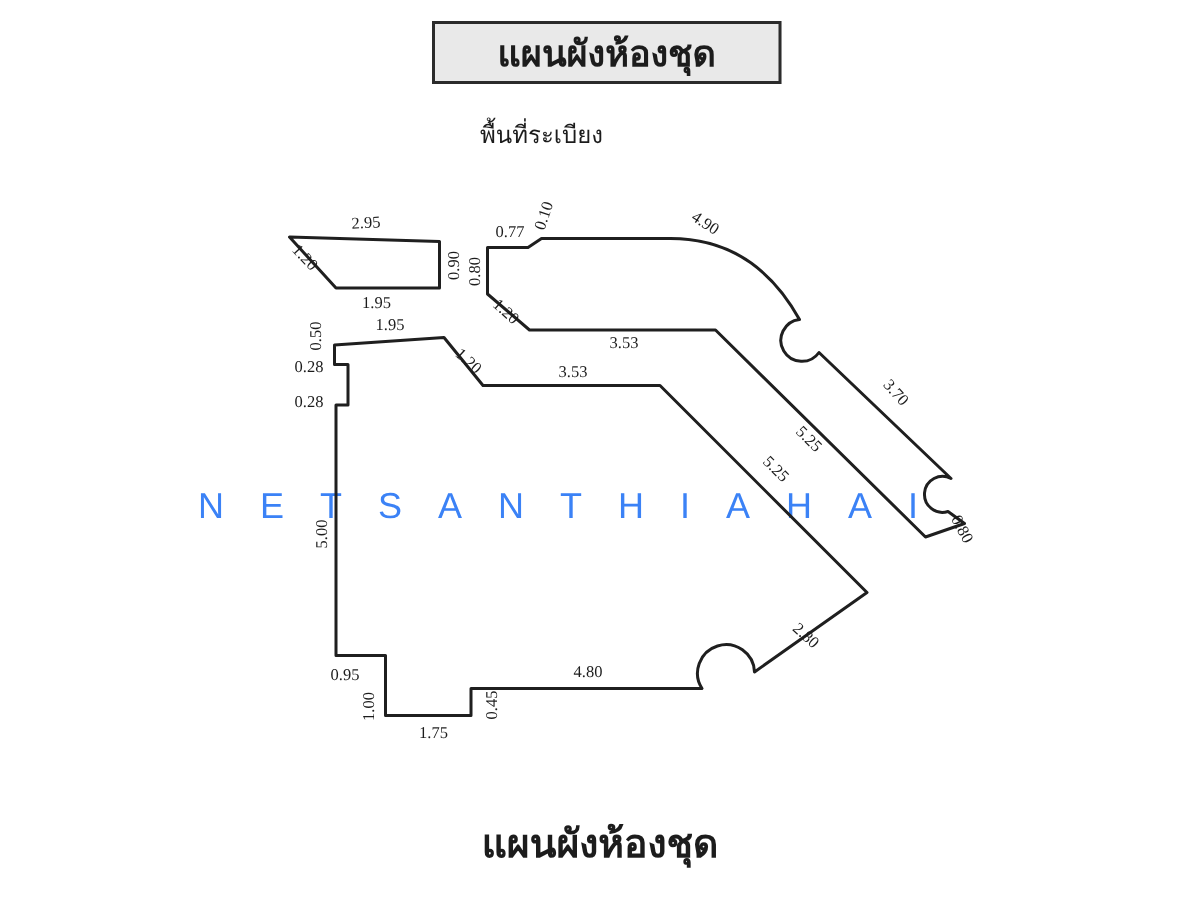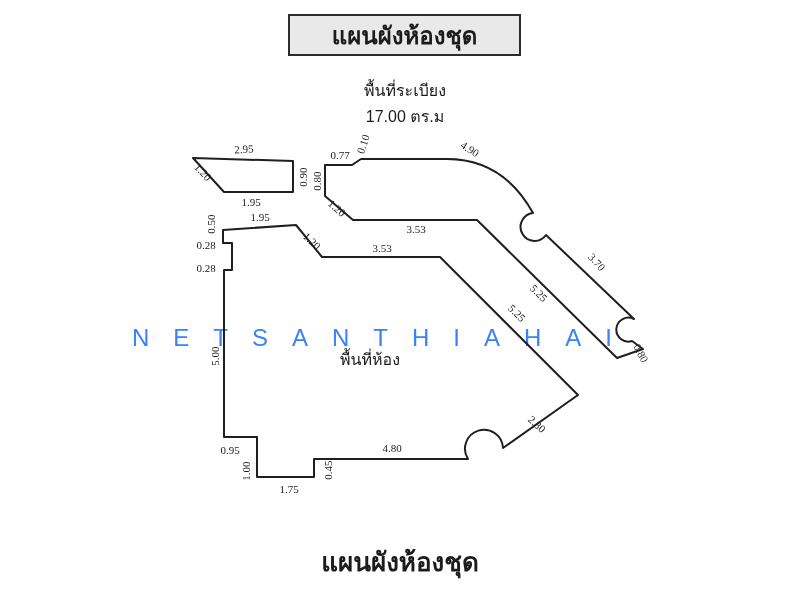--- a/index.html
+++ b/index.html
@@ -7,21 +7,21 @@
     width:800px;height:600px;position:relative;background:#ffffff;
     font-family:"Liberation Sans",sans-serif;color:#1c1c1c;overflow:hidden;
   }
   .title-box{
     position:absolute;left:288px;top:14px;width:233px;height:42px;
     background:#e9e9e9;border:2px solid #2b2b2b;box-sizing:border-box;
     display:flex;align-items:center;justify-content:center;
     font-size:24px;font-weight:bold;
   }
   .balcony-caption{
-    position:absolute;left:320px;top:78px;width:170px;text-align:center;
+    position:absolute;left:320px;top:78px;width:170px;
     font-size:16px;line-height:26px;
   }
   .room-caption{
     position:absolute;left:295px;top:348px;width:150px;text-align:center;
     font-size:16px;line-height:24px;
   }
   .caption-line{display:block;}
   .watermark{
     position:absolute;left:132px;top:324px;width:560px;
     font-size:24px;color:#3b82f6;letter-spacing:24px;white-space:nowrap;
@@ -37,21 +37,20 @@
 </style>
 </head>
 <body>
 
 <div class="title-box">
   <span>แผนผังห้องชุด</span>
 </div>
 
 <div class="balcony-caption">
   <span class="caption-line">พื้นที่ระเบียง</span>
-  <span class="caption-line">17.00 ตร.ม</span>
 </div>
 
 <div class="watermark">NETSANTHIAHAI</div>
 
 <svg class="plan" id="plan-svg" width="800" height="600" viewBox="0 0 800 600">
 
   <path class="outline" d="M193 158 L293 161 L293 192 L224 192 Z"></path>
 
   <path class="outline" d="M325 165 L352 165 L361 159 L447 159
            Q503 159 533 213
@@ -89,16 +88,15 @@
     <text x="289" y="489" class="dim">1.75</text>
     <text x="246" y="471" transform="rotate(-90 246 471)" class="dim">1.00</text>
     <text x="230" y="450" class="dim">0.95</text>
     <text x="215" y="356" transform="rotate(-90 215 356)" class="dim">5.00</text>
     <text x="211" y="224" transform="rotate(-90 211 224)" class="dim">0.50</text>
     <text x="206" y="245" class="dim">0.28</text>
     <text x="206" y="268" class="dim">0.28</text>
   </svg>
 
 <div class="room-caption">
-  <span class="caption-line">พื้นที่ห้อง</span>
 </div>
 
 <div class="bottom-title">แผนผังห้องชุด</div>
 
 </body></html>

